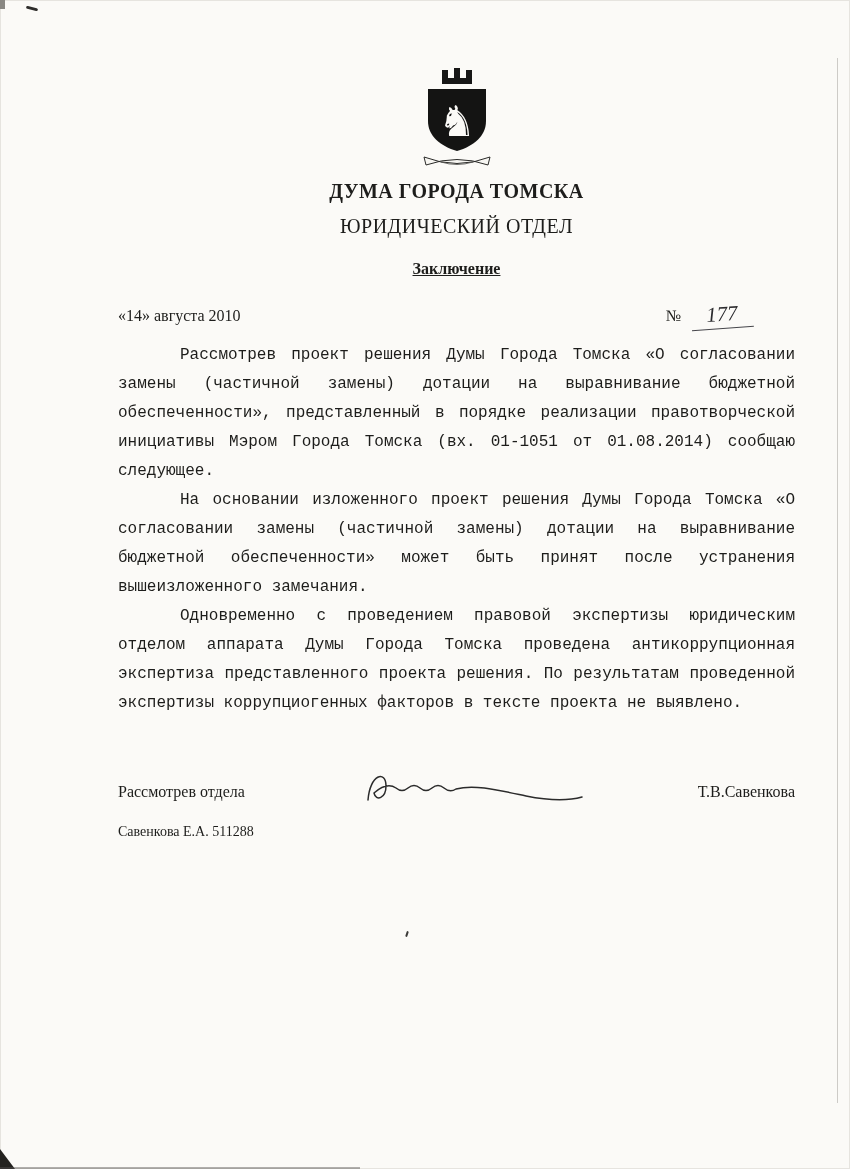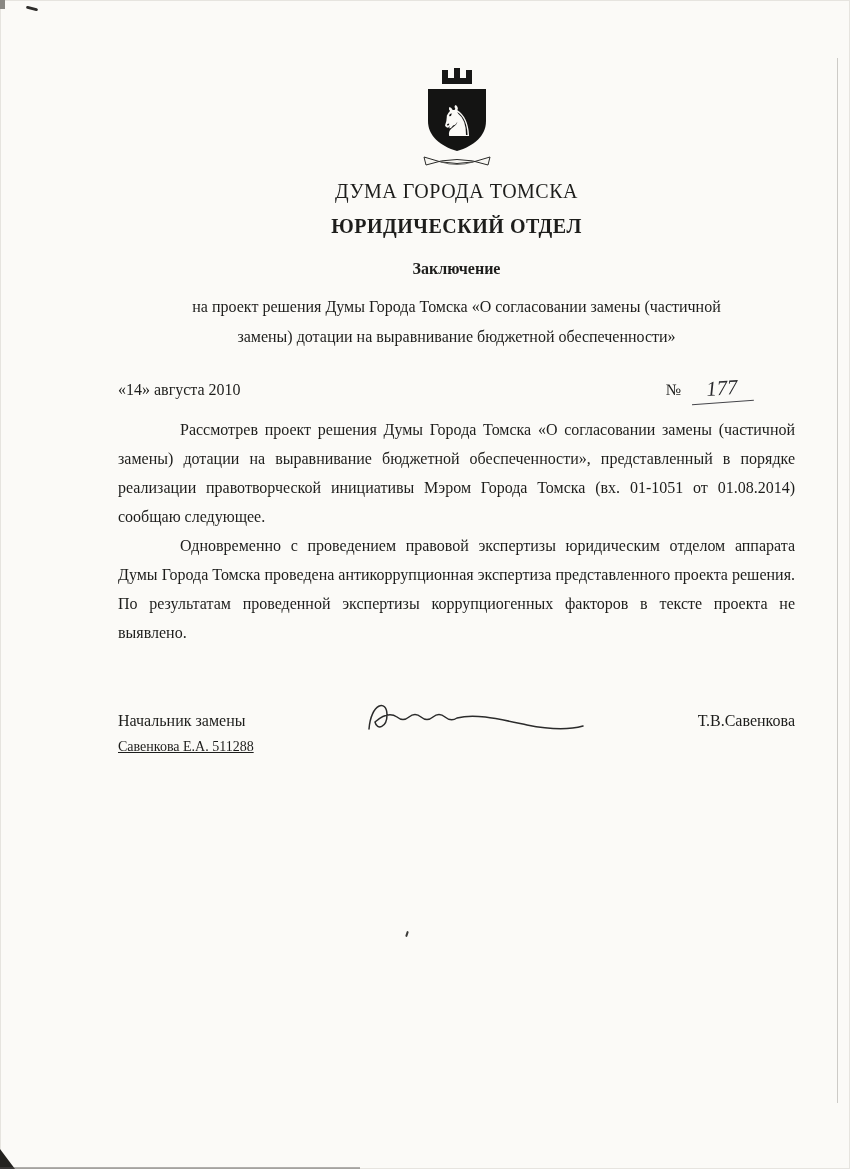--- a/index.html
+++ b/index.html
@@ -14,33 +14,33 @@
     color:#1d1d1b;
   }
   .content { padding:68px 55px 0 118px; }
 
   .emblem-wrap { text-align:center; margin:0 0 4px 0; }
   .emblem-wrap svg { display:inline-block; }
 
   .org-name {
     margin:6px 0 0 0;
     text-align:center;
-    font-size:20px; font-weight:normal;
+    font-size:20px; font-weight:bold;
     letter-spacing:0.5px;
   }
   .dept-name {
     margin:12px 0 0 0;
     text-align:center;
-    font-size:20px; font-weight:bold;
+    font-size:20px; font-weight:normal;
     letter-spacing:0.5px;
   }
   .doc-title {
     margin:22px 0 0 0;
     text-align:center;
-    font-size:16px; font-weight:bold;
+    font-size:16px; font-weight:bold;text-decoration:underline;
   }
   .subject {
     margin:14px 0 0 0;
     text-align:center;
     font-size:16px;
     line-height:30px;
   }
   .meta-row {
     margin-top:24px;
     display:flex;
@@ -54,39 +54,39 @@
     min-width:54px;
     text-align:center;
     font-style:italic;
     font-size:21px;
     color:#2b2b2e;
     border-bottom:1px solid #45454a;
     transform:rotate(-4deg);
     padding:0 4px 1px 4px;
   }
 
-  .body-text { margin-top:12px; }
+  .body-text { margin-top:12px;font-family:Liberation Mono, monospace; }
   .para {
     margin:0;
     font-size:16px;
     line-height:29px;
     text-align:justify;
     text-indent:62px;
   }
 
   .signature-row {
     margin-top:56px;
     display:flex;
     justify-content:space-between;
     align-items:center;
     font-size:16px;
   }
   .sig-stroke { margin-top:-14px; }
 
-  .footer-line { font-size:14px;text-decoration:underline; }
+  .footer-line { margin-top:14px; font-size:14px; }
 
   
   .artifact-right-line {
     position:absolute; top:58px; right:12px;
     width:1px; height:1045px;
     background:#b4b2ad; opacity:.65;
   }
   .artifact-corner-bl {
     position:absolute; left:0; bottom:0;
     width:0; height:0;
@@ -133,40 +133,37 @@
         <path d="M10,89 q33,13 66,0 l-2,8 q-31,-11 -62,0 z" fill="#f7f6f2" stroke="#2a2a28" stroke-width="1"></path>
         <path d="M27,94 q16,5 32,0" stroke="#4a4a48" stroke-width="0.8" fill="none"></path>
       </svg>
     </div>
 
     <h1 class="org-name">ДУМА ГОРОДА ТОМСКА</h1>
     <h2 class="dept-name">ЮРИДИЧЕСКИЙ ОТДЕЛ</h2>
 
     <div class="doc-title">Заключение</div>
 
-    <div class="subject">
-      <div>на проект решения Думы Города Томска «О согласовании замены (частичной</div>
-      <div>замены) дотации на выравнивание бюджетной обеспеченности»</div>
-    </div>
 
     <div class="meta-row">
       <span>«14» августа 2010</span>
       <span class="number-wrap">
         <span>№</span>
         <span class="number-value">177</span>
       </span>
     </div>
 
     <div class="body-text">
       <p class="para">Рассмотрев проект решения Думы Города Томска «О согласовании замены (частичной замены) дотации на выравнивание бюджетной обеспеченности», представленный в порядке реализации правотворческой инициативы Мэром Города Томска (вх. 01-1051 от 01.08.2014) сообщаю следующее.</p>
+      <p class="para">На основании изложенного проект решения Думы Города Томска «О согласовании замены (частичной замены) дотации на выравнивание бюджетной обеспеченности» может быть принят после устранения вышеизложенного замечания.</p>
       <p class="para">Одновременно с проведением правовой экспертизы юридическим отделом аппарата Думы Города Томска проведена антикоррупционная экспертиза представленного проекта решения. По результатам проведенной экспертизы коррупциогенных факторов в тексте проекта не выявлено.</p>
     </div>
 
     <div class="signature-row">
-      <span>Начальник замены</span>
+      <span>Рассмотрев отдела</span>
       <svg class="sig-stroke" width="230" height="50" viewBox="0 0 230 50" aria-hidden="true">
         <path d="M12,40 C14,14 30,10 30,26 C30,38 20,42 18,33 C26,26 34,24 40,28 Q46,33 52,28 Q58,23 64,28 Q70,33 76,28 Q82,23 88,28 Q94,33 100,29 C118,24 142,30 170,36 C190,40 212,41 226,37" fill="none" stroke="#2b2b2b" stroke-width="1.5" stroke-linecap="round"></path>
       </svg>
       <span>Т.В.Савенкова</span>
     </div>
 
     <div class="footer-line">Савенкова Е.А. 511288</div>
 
   </div>
 

